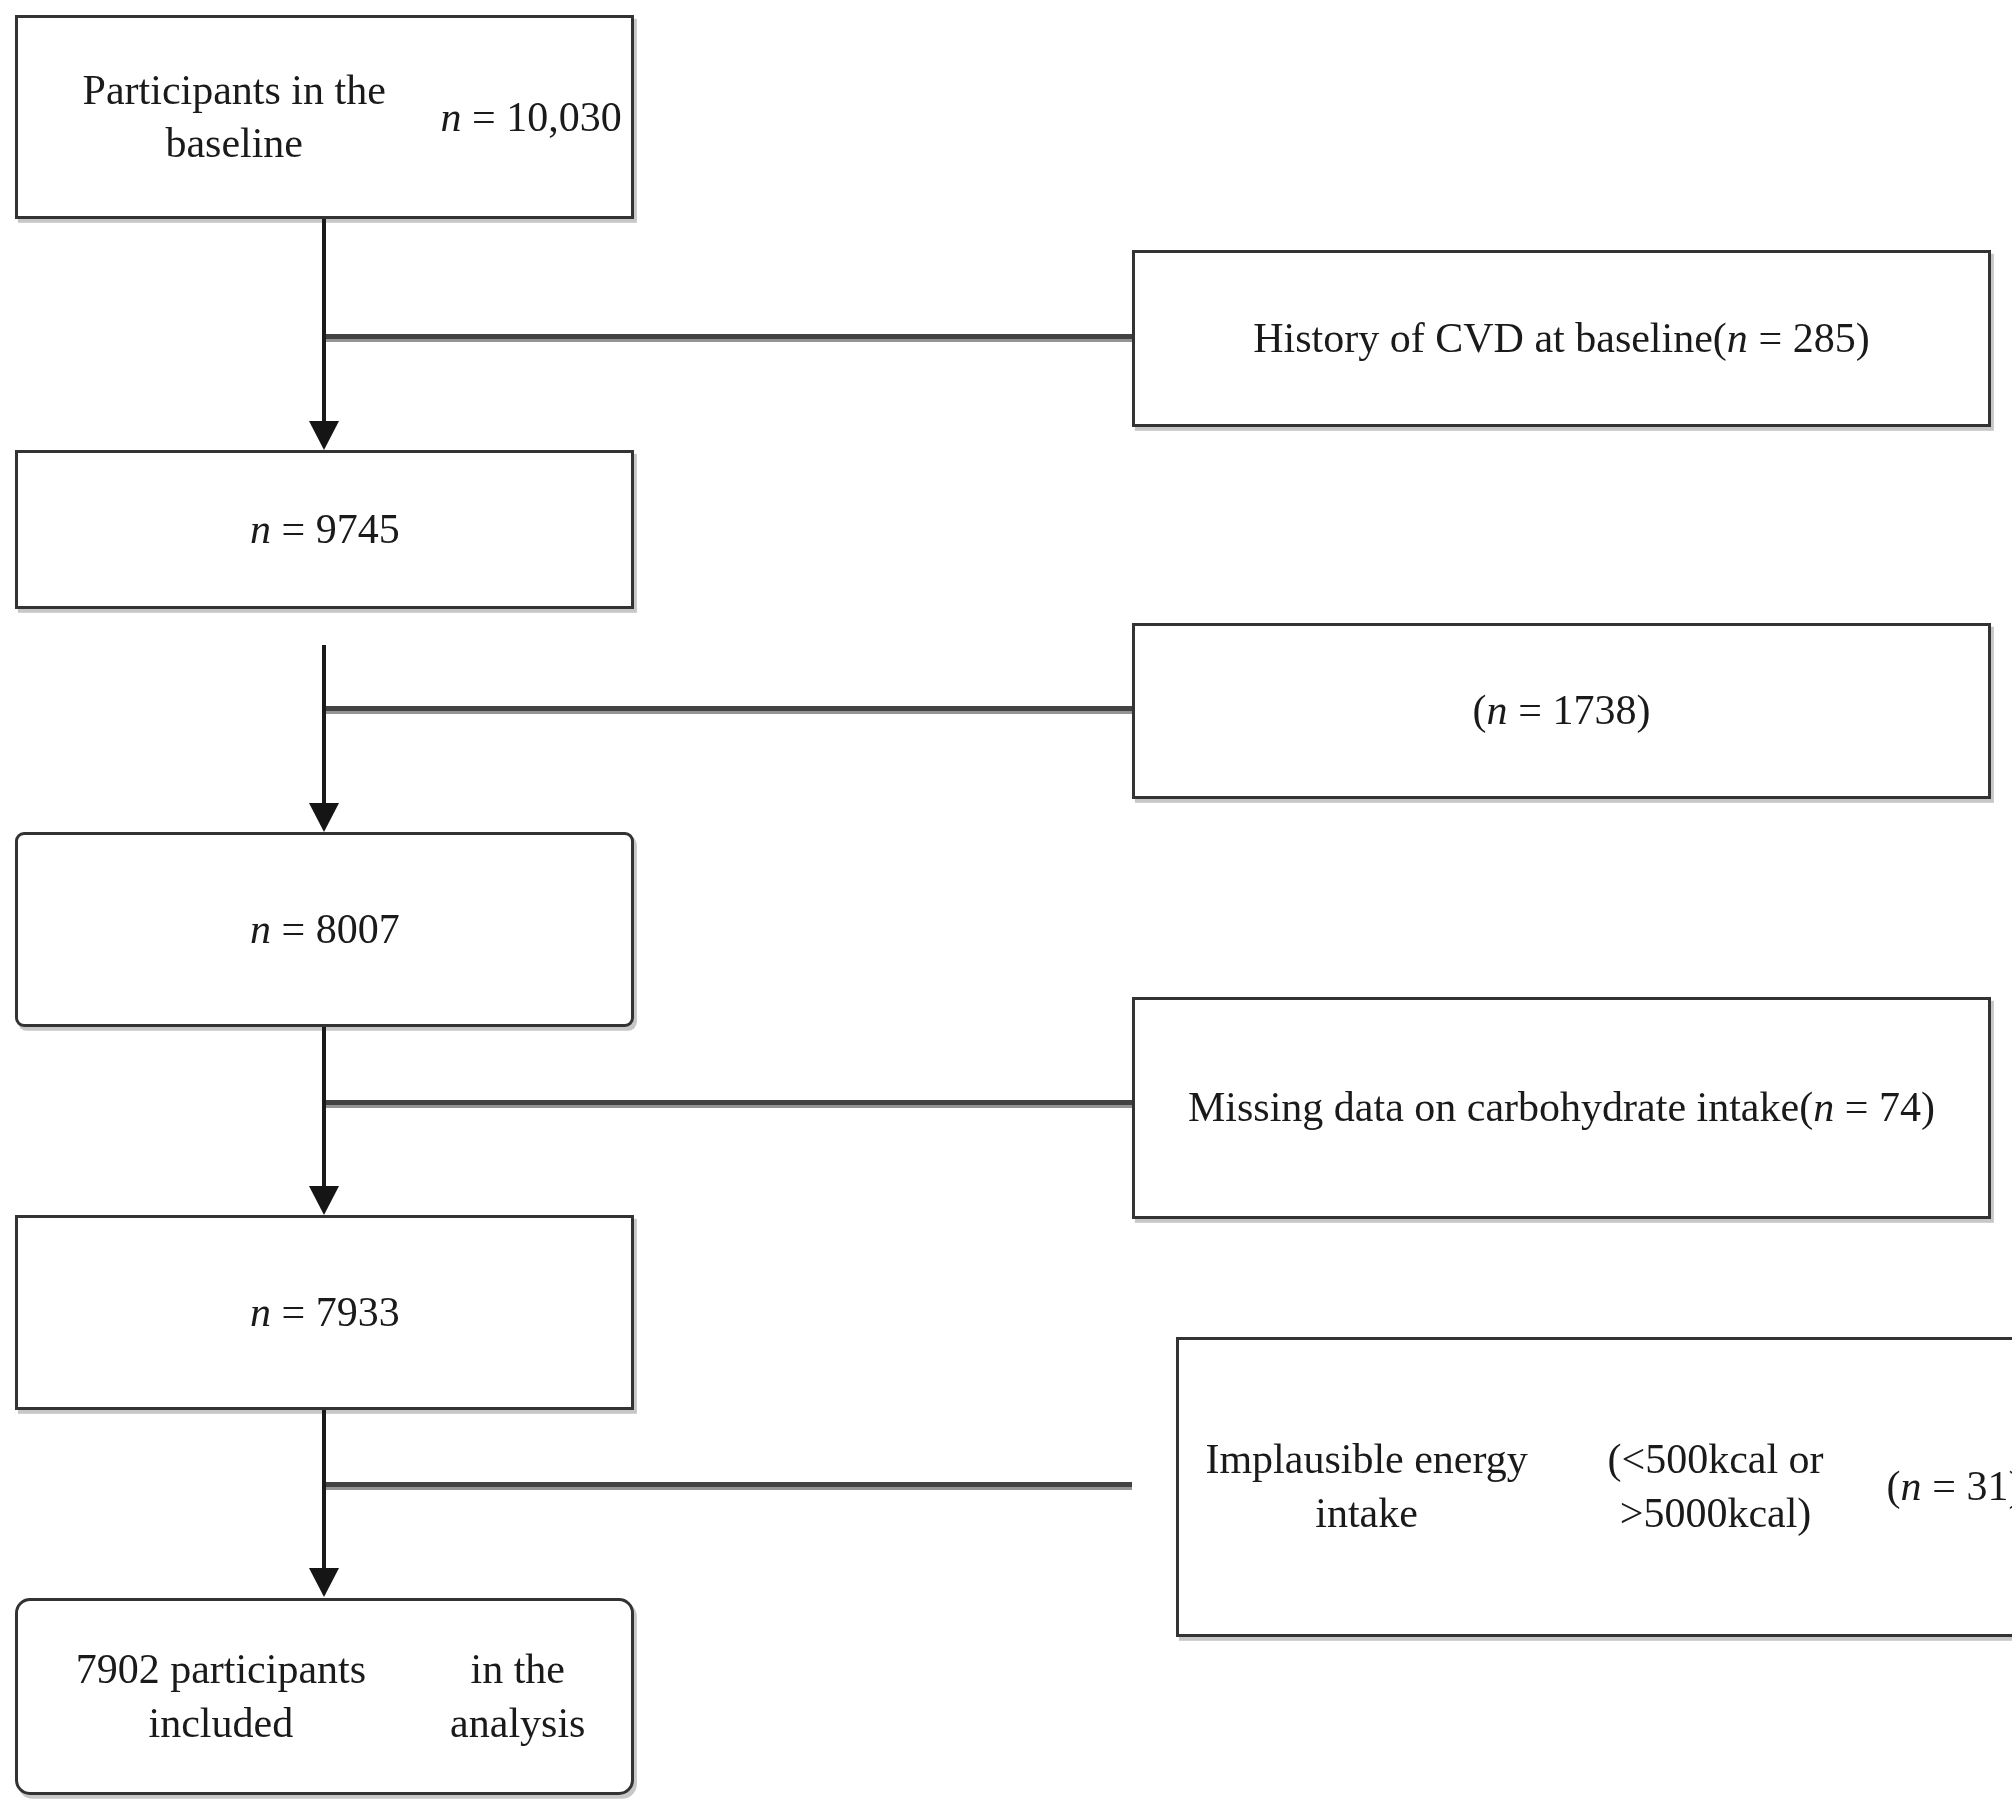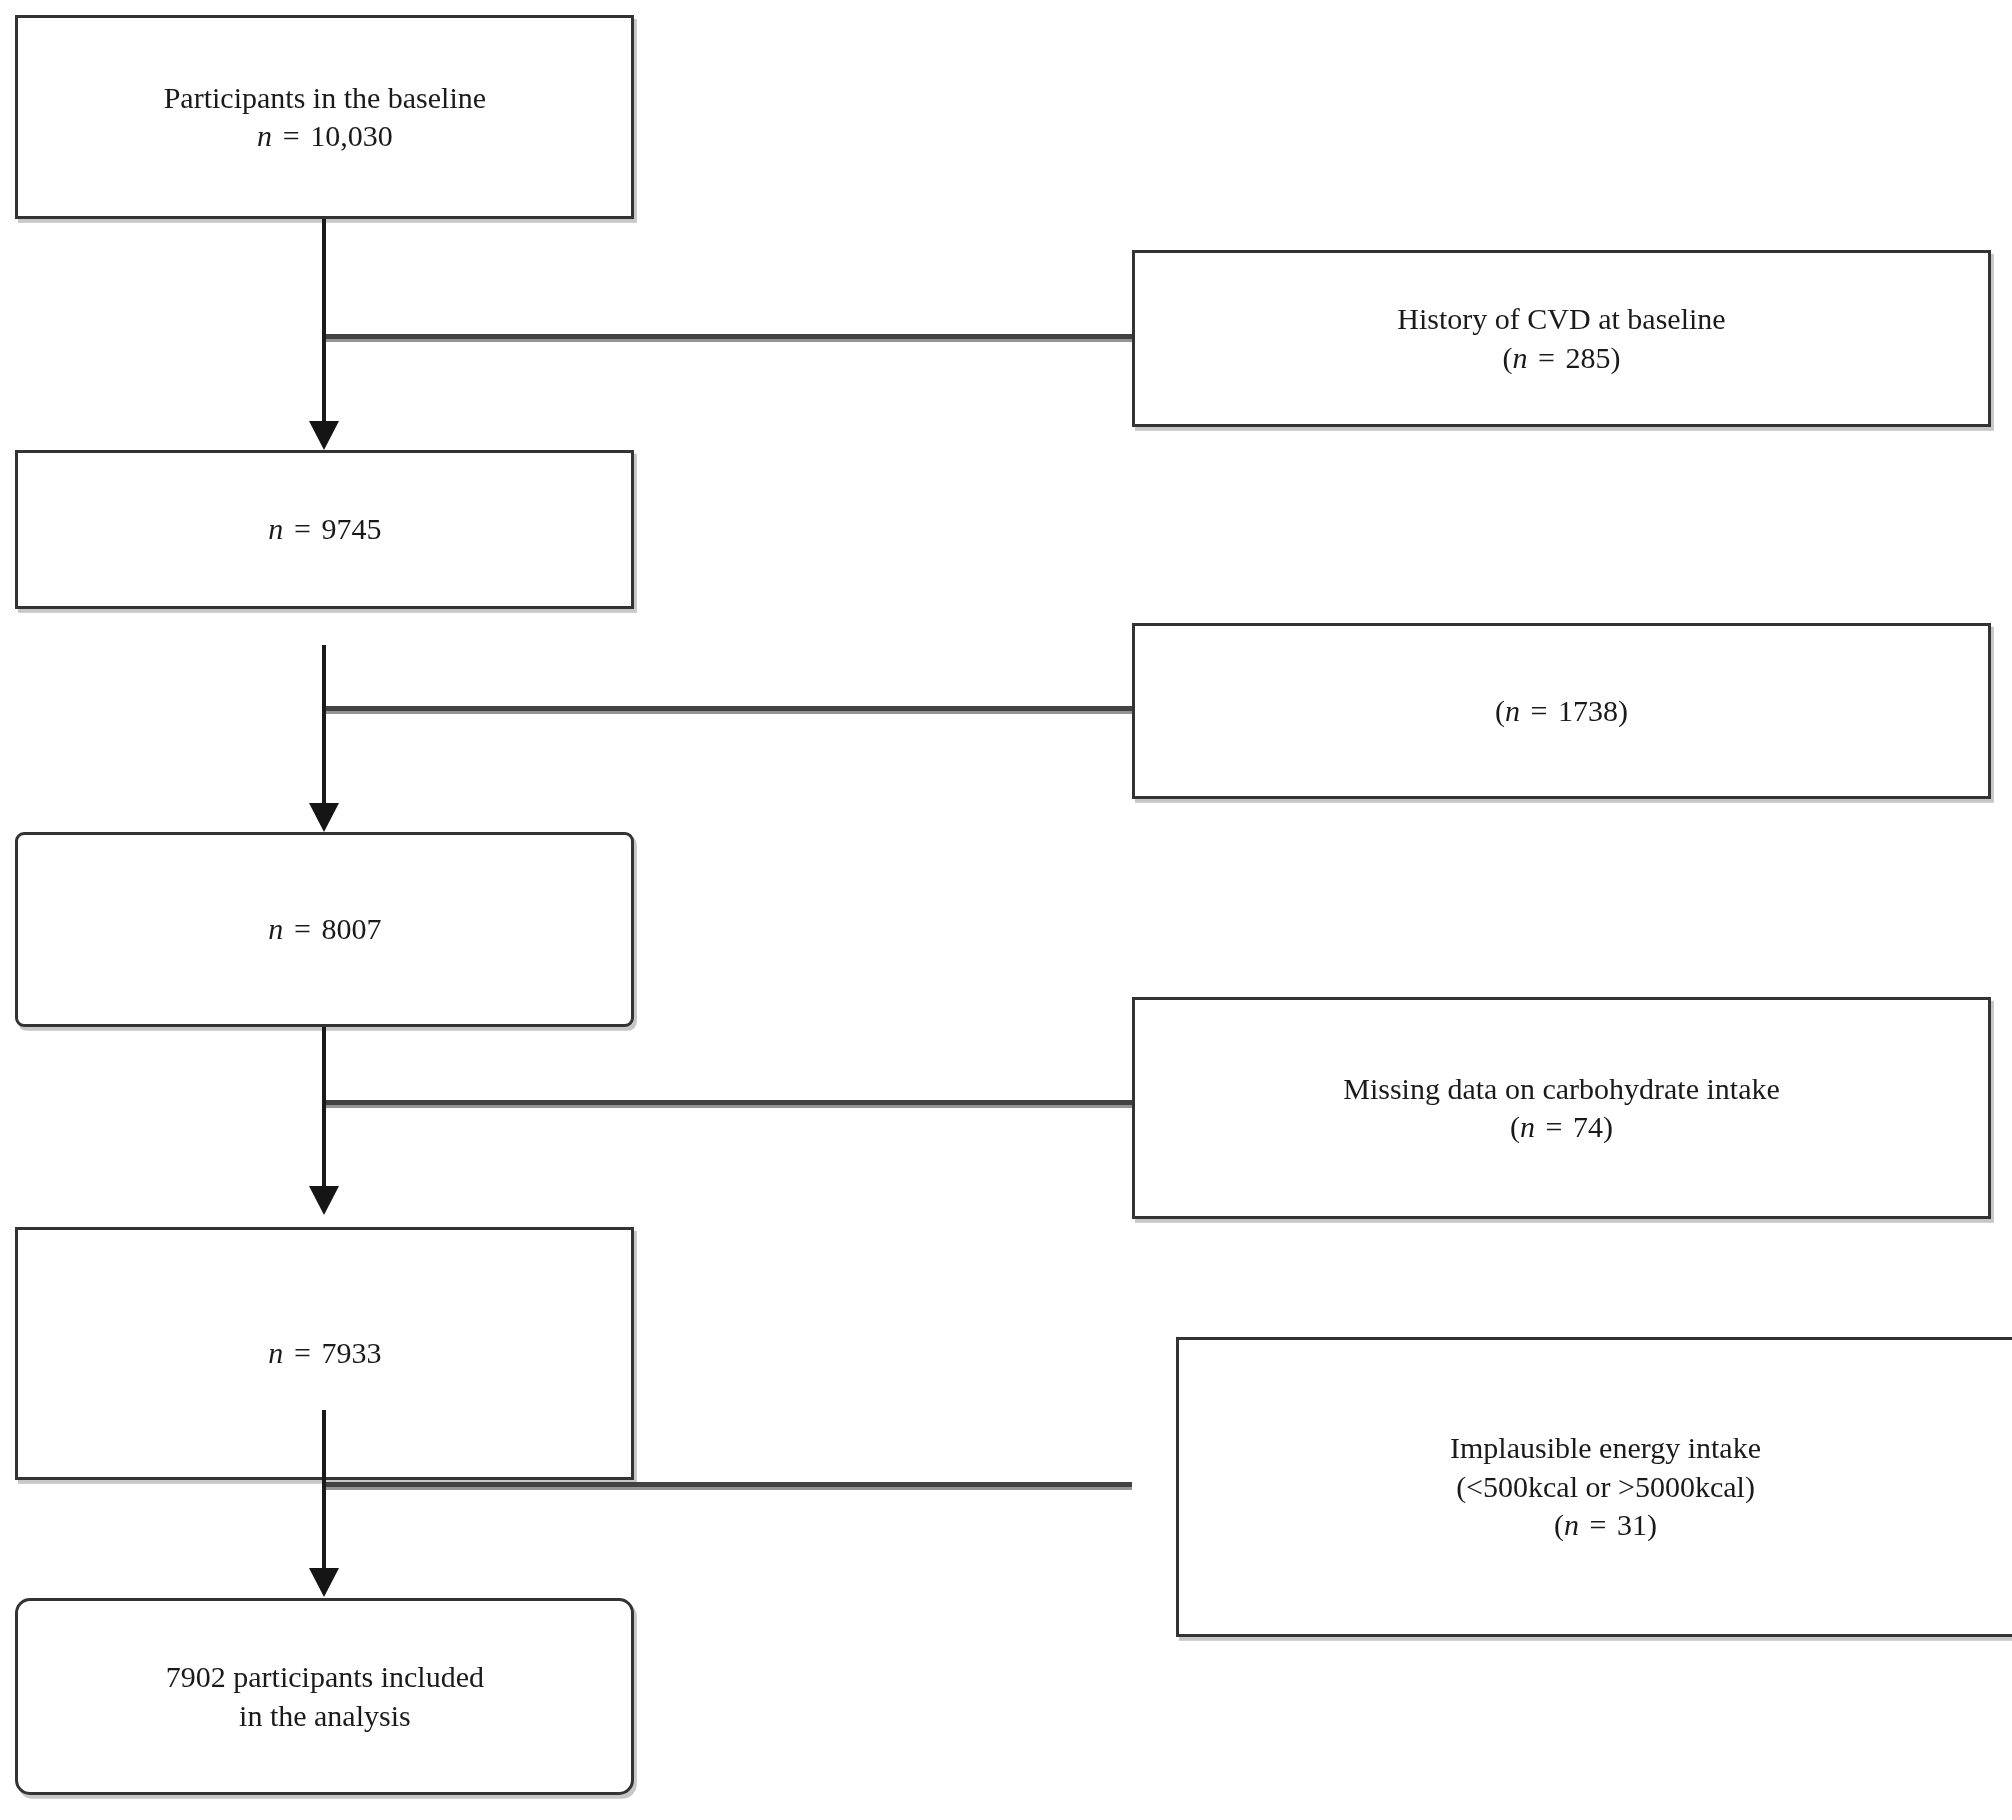--- a/index.html
+++ b/index.html
@@ -16,34 +16,34 @@
     color: #1a1a1a;
     overflow: hidden;
   }
   .box {
     position: absolute;
     box-sizing: border-box;
     border: 3.8px solid #333333;
     background: #ffffff;
     box-shadow: 2.9px 3.8px 0 rgba(130,130,130,0.45);
     display: flex;
-    flex-direction: column;
+    flex-direction: row;
     justify-content: center;
     align-items: center;
     text-align: center;
-    font-size: 30px;
+    font-size: 42px;
     line-height: 1.28;
     padding: 5.8px 9.6px;
   }
   .left-col  { left: 15.4px;  width: 619px; }
   .right-col { left: 1132px; width: 859px; }
   #b1 { top: 15.4px;   height: 204px; }
   #b2 { top: 450px;  height: 159px; }
   #b3 { top: 832px;  height: 195px; border-radius: 9px; }
-  #b4 { top: 1215px; height: 253px; margin-top: 12px; }
+  #b4 { top: 1215px; height: 195px; }
   #b5 { top: 1598px; height: 197px; border-radius: 15px; }
   #r1 { top: 250px;  height: 177px; }
   #r2 { top: 623px;  height: 176px; }
   #r3 { top: 997px; height: 222px; }
   #r4 { top: 1337px; height: 300px; margin-left: 44px; }
   .it { font-style: italic; }
   .nline { white-space: nowrap; }
   .eq { margin: 0 10.6px; }
   .hline {
     position: absolute;

